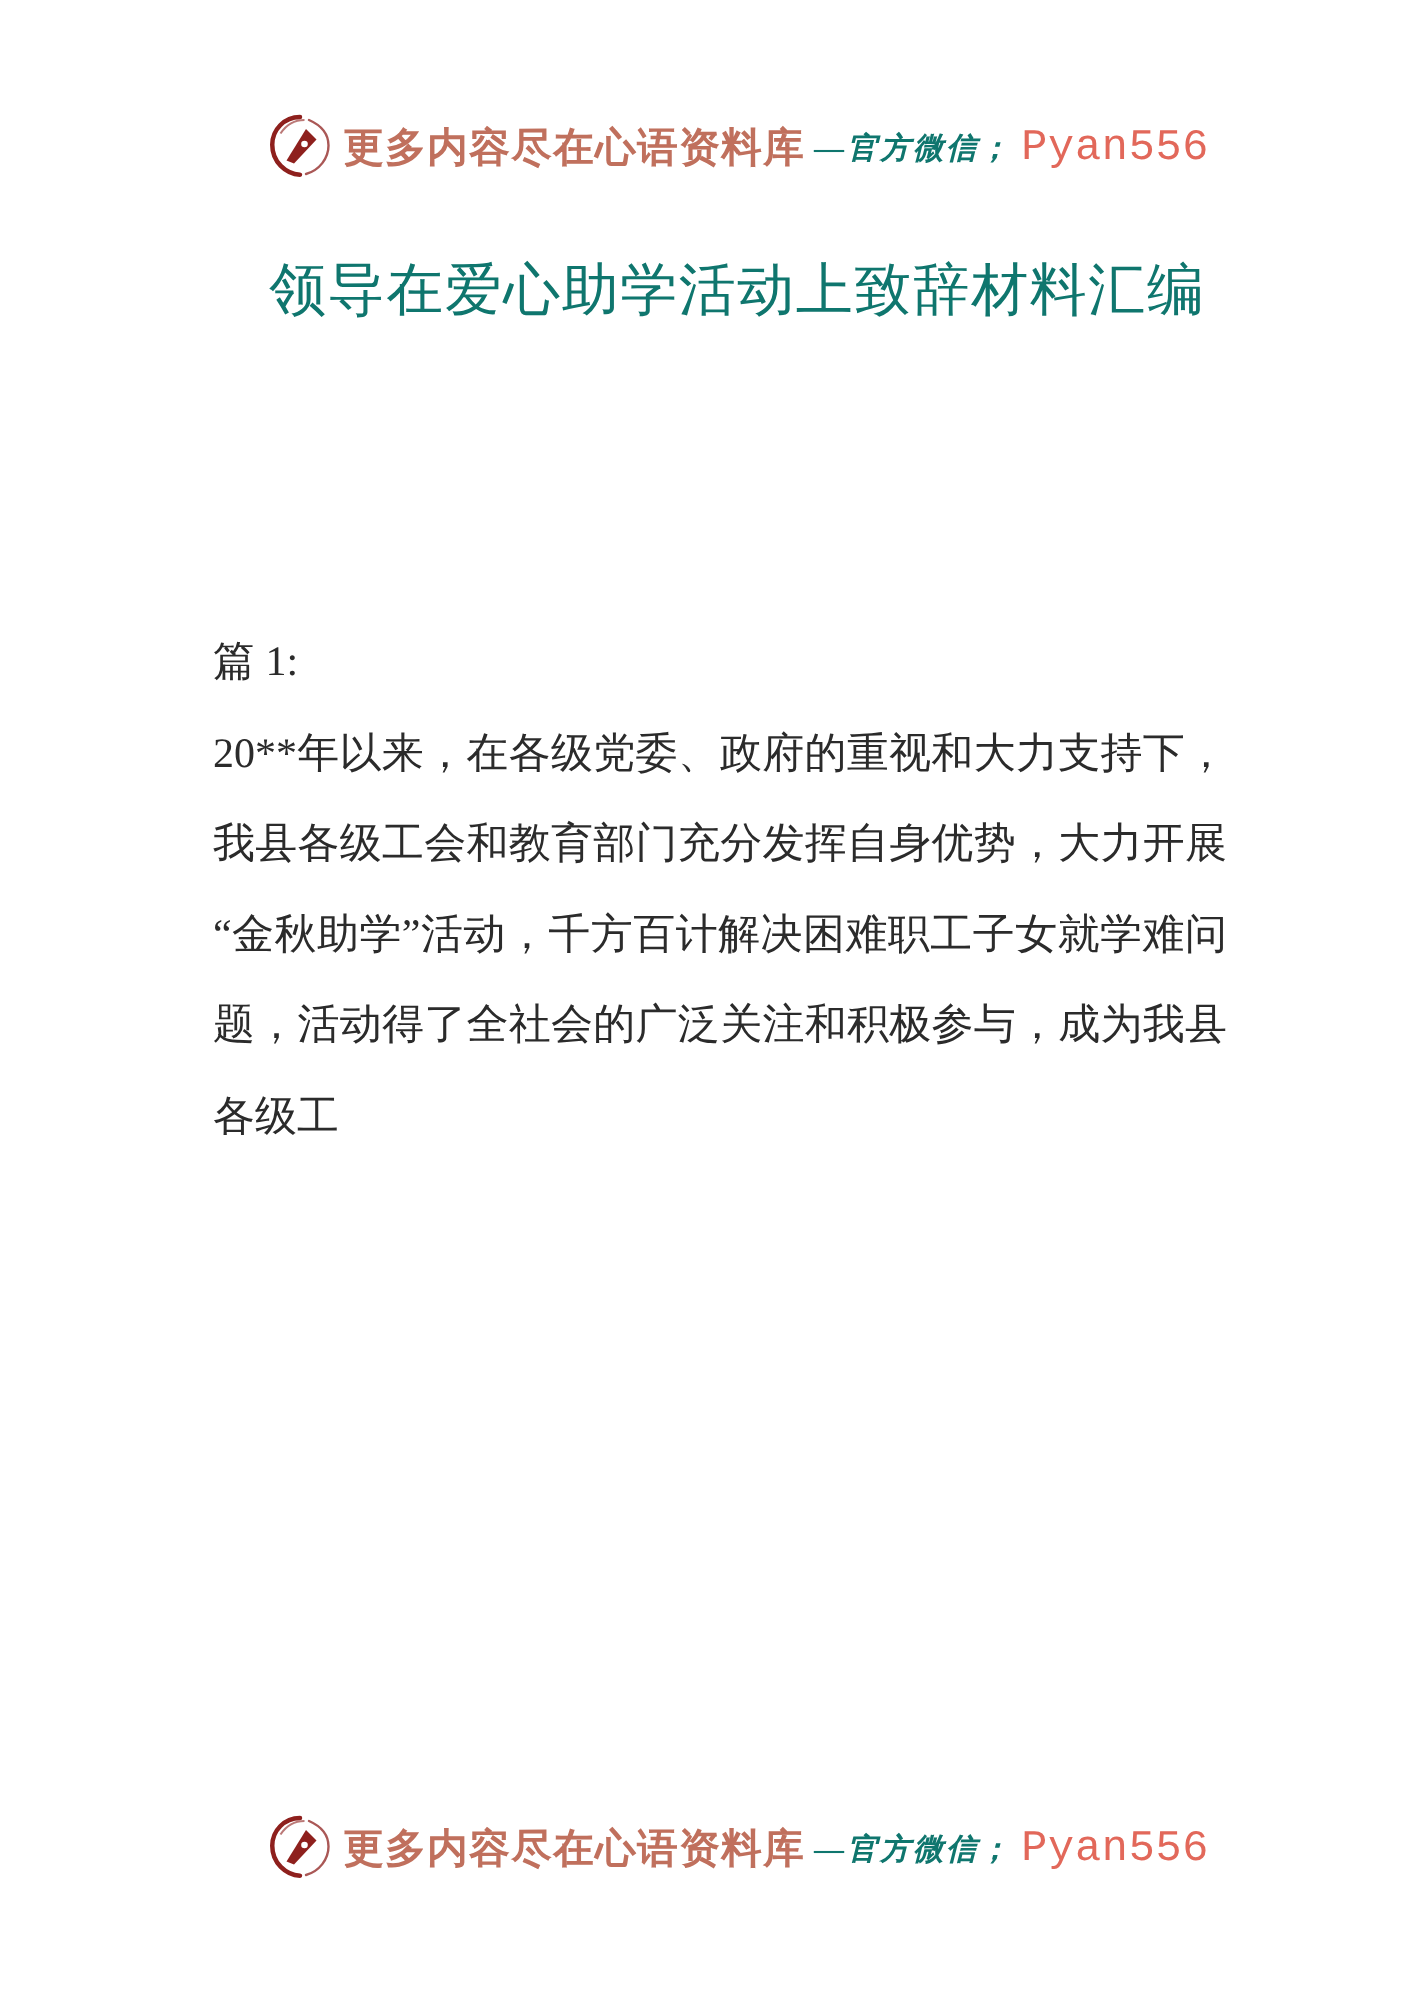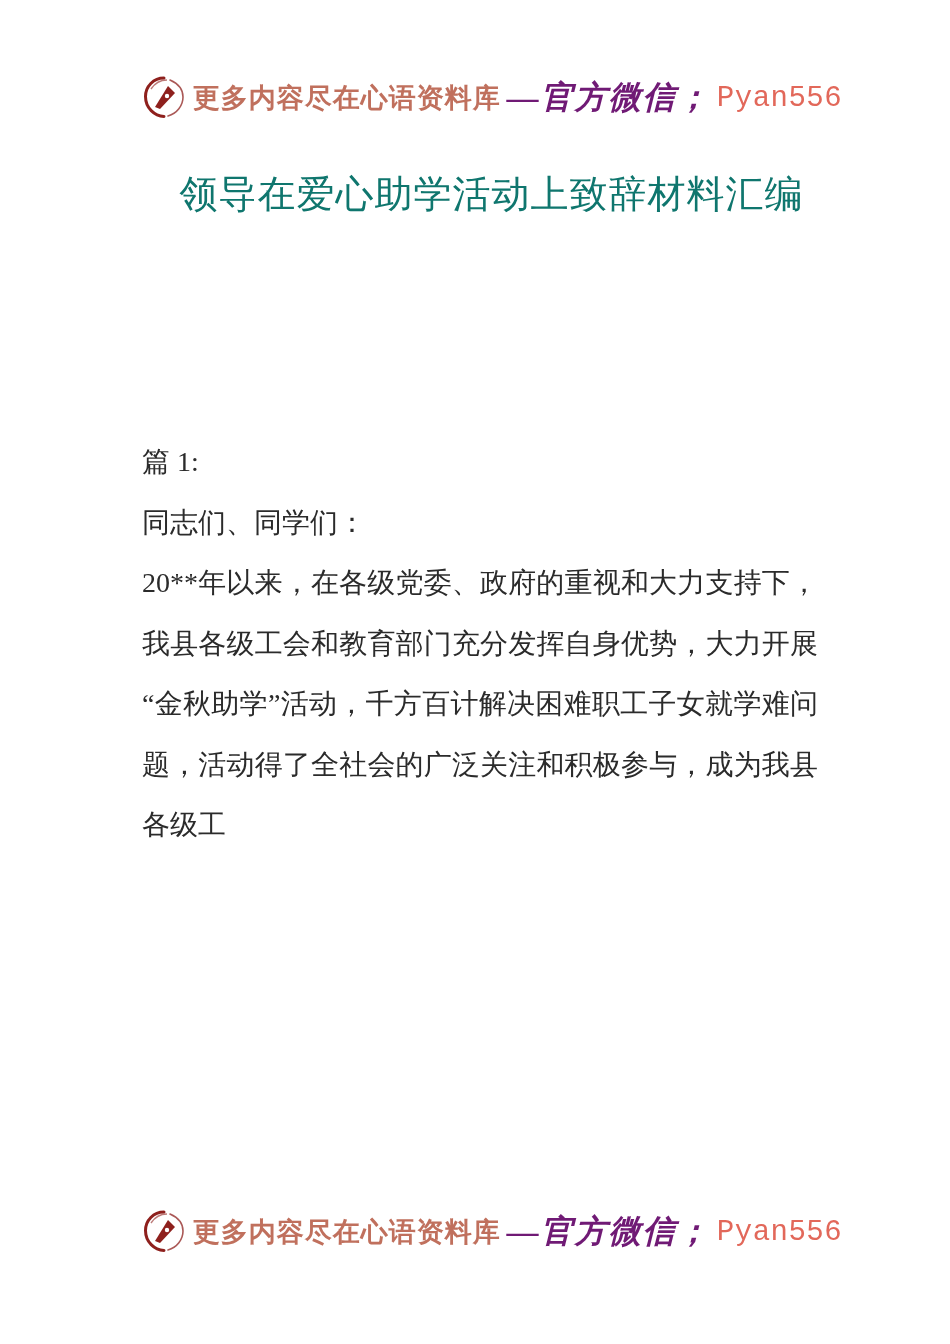--- a/index.html
+++ b/index.html
@@ -36,24 +36,24 @@
     flex: 0 0 auto;
     display: inline-block;
   }
   .wm-brand {
     font-size: 27px;
     font-weight: bold;
     color: #c0705d;
     letter-spacing: 1px;
   }
   .wm-label {
-    font-size: 32px;
+    font-size: 20px;
     font-weight: bold;
     font-style: italic;
-    color: #701a75;
+    color: #0f766e;
     letter-spacing: 2px;
   }
   .wm-id {
     font-family: Liberation Mono, monospace;
     font-size: 29px;
     color: #e2685a;
     letter-spacing: 0.5px;
   }
   
   .doc-title {
@@ -78,21 +78,21 @@
     text-align: center;
     font-size: 33px;
     line-height: 1.2;
     font-weight: bold;
     color: #000000;
     letter-spacing: 5px;
   }
   
   .doc-body {
     position: absolute;
-    top: 432px;
+    top: 412px;
     left: 142px;
     width: 676px;
     height: 748px;
     overflow: hidden;
     color: #2b2b2b;
   }
   .doc-body p {
     margin: 0;
     font-size: 28px;
     line-height: 60.5px;
@@ -118,21 +118,20 @@
     <span class="wm-brand">更多内容尽在心语资料库</span>
     <span class="wm-label">—官方微信；</span>
     <span class="wm-id">Pyan556</span>
   </div>
 
   <h1 class="doc-title">领导在爱心助学活动上致辞材料汇编</h1>
 
 
   <section class="doc-body">
     <p>篇 1:</p>
-    <p>同志们、同学们：</p>
     <p>20**年以来，在各级党委、政府的重视和大力支持下，我县各级工会和教育部门充分发挥自身优势，大力开展“金秋助学”活动，千方百计解决困难职工子女就学难问题，活动得了全社会的广泛关注和积极参与，成为我县各级工</p>
   </section>
 
   <div class="watermark footer">
     <span class="wm-logo">
       <svg width="46" height="50" viewBox="0 0 46 50" xmlns="http://www.w3.org/2000/svg">
         <path d="M23 5 C12.5 5 4.5 13.5 4.5 23.5 C4.5 35 13.5 43 23 43.5" fill="none" stroke="#8e201d" stroke-width="3" stroke-linecap="round"></path>
         <path d="M29 7 C37 10.5 42 16.5 42 24 C42 32.5 36 40.5 27 43" fill="none" stroke="#8e201d" stroke-width="1.6" stroke-linecap="round" opacity="0.75"></path>
         <path d="M14 34 L27 13 L34 20 L19 36 Z" fill="#8e201d"></path>
         <circle cx="26" cy="23" r="2.2" fill="#ffffff"></circle>

